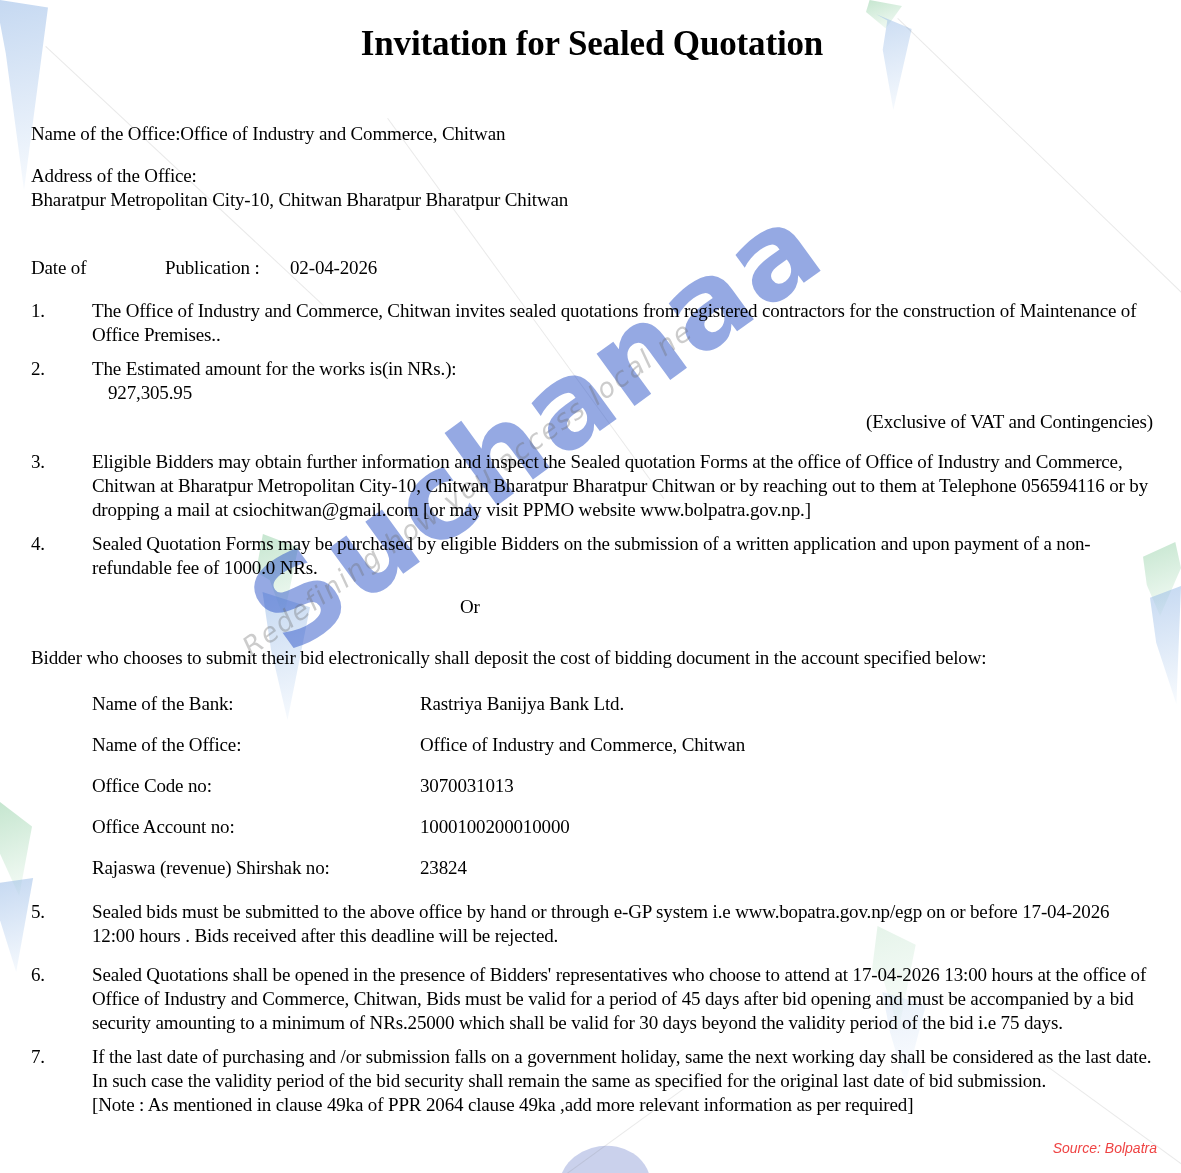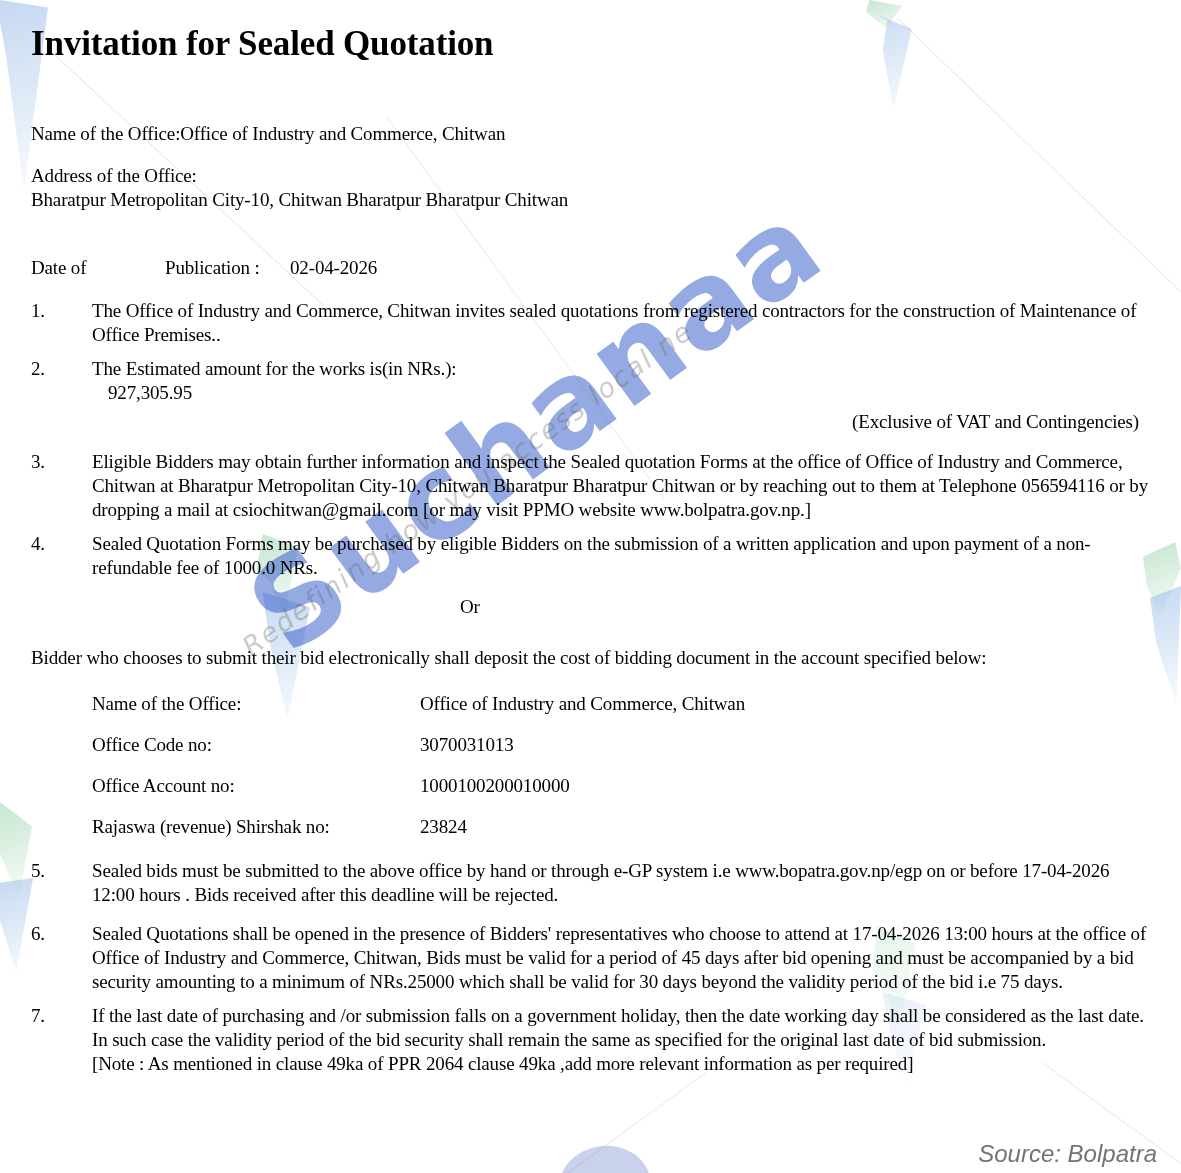--- a/index.html
+++ b/index.html
@@ -19,45 +19,45 @@
     letter-spacing:3px;color:rgba(44,84,200,0.5);
   }
   .wm-tag{
     position:absolute;left:170px;top:472px;width:600px;height:40px;z-index:0;
     transform:rotate(-36deg);text-align:center;pointer-events:none;
     font-family:"DejaVu Sans",sans-serif;font-style:italic;font-size:27px;
     letter-spacing:2px;color:rgba(110,110,110,0.35);
   }
   
   .content{position:relative;z-index:1;padding:24px 28px 0 31px;font-size:19px;line-height:24px;letter-spacing:-0.15px;}
-  h1{font-size:35px;line-height:40px;margin:0 0 58px 0;text-align:left;font-weight:bold;}
+  h1{font-size:35px;line-height:40px;margin:0 0 58px 0;text-align:center;font-weight:bold;}
   .mline{margin:0 0 18px 0;}
   .addr{margin:0 0 12px 0;}
   .sqline{margin:0 0 17px 0;}
   .dateline{margin:0 0 19px 0;}
   .dw1{display:inline-block;width:134px;}
   .dw2{display:inline-block;width:125px;margin-top:32px;}
   .li{display:flex;align-items:flex-start;}
   .num{flex:0 0 61px;}
   .bd{width:1062px;}
   .mb10{margin-bottom:10px;}
   .mb15{margin-bottom:15px;}
   .mb21{margin-bottom:21px;}
   .bd2{display:flex;width:1062px;flex-direction:column;}
   .amt{margin-left:16px;}
-  .vat{margin-left:auto;position:relative;top:5px;margin-right:14px;text-align:right;}
+  .vat{margin-left:auto;position:relative;top:5px;text-align:right;}
   .or{margin:12px 0 27px 0;padding-left:429px;}
   .bidder{margin:0 0 22px 0;}
   .bank{margin:0 0 20px 61px;}
   .bank-row{display:flex;margin-bottom:17px;}
   .bank-label{width:328px;}
   .note-line{display:block;}
   .source{
     position:absolute;top:1140px;right:24px;z-index:1;
-    font-family:"Liberation Sans",sans-serif;font-style:italic;font-size:24px;color:#737373;
+    font-family:"Liberation Sans",sans-serif;font-style:italic;font-size:14px;color:#ef4444;
   }
 </style>
 </head>
 <body>
 
 <div class="page">
 
   <div class="deco shard-blue" style="left:0;top:0;width:48px;height:190px;clip-path:polygon(0% 0%,100% 4%,50% 100%,12% 28%,0% 12%);"></div>
   <div class="deco shard-green" style="left:866px;top:0;width:36px;height:30px;clip-path:polygon(10% 0%,100% 20%,55% 95%,0% 40%);"></div>
   <div class="deco shard-blue" style="left:868px;top:6px;width:46px;height:104px;clip-path:polygon(18% 8%,95% 22%,55% 100%,32% 42%,42% 14%);"></div>
@@ -115,20 +115,24 @@
       <span class="num">4.</span>
       <span class="bd">Sealed Quotation Forms may be purchased by eligible Bidders on the submission of a written application and upon payment of a non-refundable fee of 1000.0 NRs.</span>
     </div>
 
     <p class="or">Or</p>
 
     <p class="bidder">Bidder who chooses to submit their bid electronically shall deposit the cost of bidding document in the account specified below:</p>
 
     <div class="bank">
       <div class="bank-row">
+        <span class="bank-label">Name of the Bank:</span>
+        <span>Rastriya Banijya Bank Ltd.</span>
+      </div>
+      <div class="bank-row">
         <span class="bank-label">Name of the Office:</span>
         <span>Office of Industry and Commerce, Chitwan</span>
       </div>
       <div class="bank-row">
         <span class="bank-label">Office Code no:</span>
         <span>3070031013</span>
       </div>
       <div class="bank-row">
         <span class="bank-label">Office Account no:</span>
         <span>1000100200010000</span>
@@ -145,21 +149,21 @@
     </div>
 
     <div class="li mb10">
       <span class="num">6.</span>
       <span class="bd">Sealed Quotations shall be opened in the presence of Bidders' representatives who choose to attend at 17-04-2026 13:00 hours at the office of  Office of Industry and Commerce, Chitwan, Bids must be valid for a period of 45 days after bid opening and must be accompanied by a bid security amounting to a minimum of NRs.25000 which shall be valid for 30 days beyond the validity period of the bid i.e 75 days.</span>
     </div>
 
     <div class="li">
       <span class="num">7.</span>
       <span class="bd">
-        <span class="note-line">If the last date of purchasing and /or submission falls on a government holiday, then the date working day shall be considered as the last date. In such case the validity period of the bid security shall remain the same as specified for the original last date of bid submission.</span>
+        <span class="note-line">If the last date of purchasing and /or submission falls on a government holiday, same the next working day shall be considered as the last date. In such case the validity period of the bid security shall remain the same as specified for the original last date of bid submission.</span>
         <span class="note-line">[Note : As mentioned in clause 49ka of PPR 2064 clause 49ka ,add more relevant information as per required]</span>
       </span>
     </div>
 
   </div>
 
   <div class="source">Source: Bolpatra</div>
 
 </div>
 

